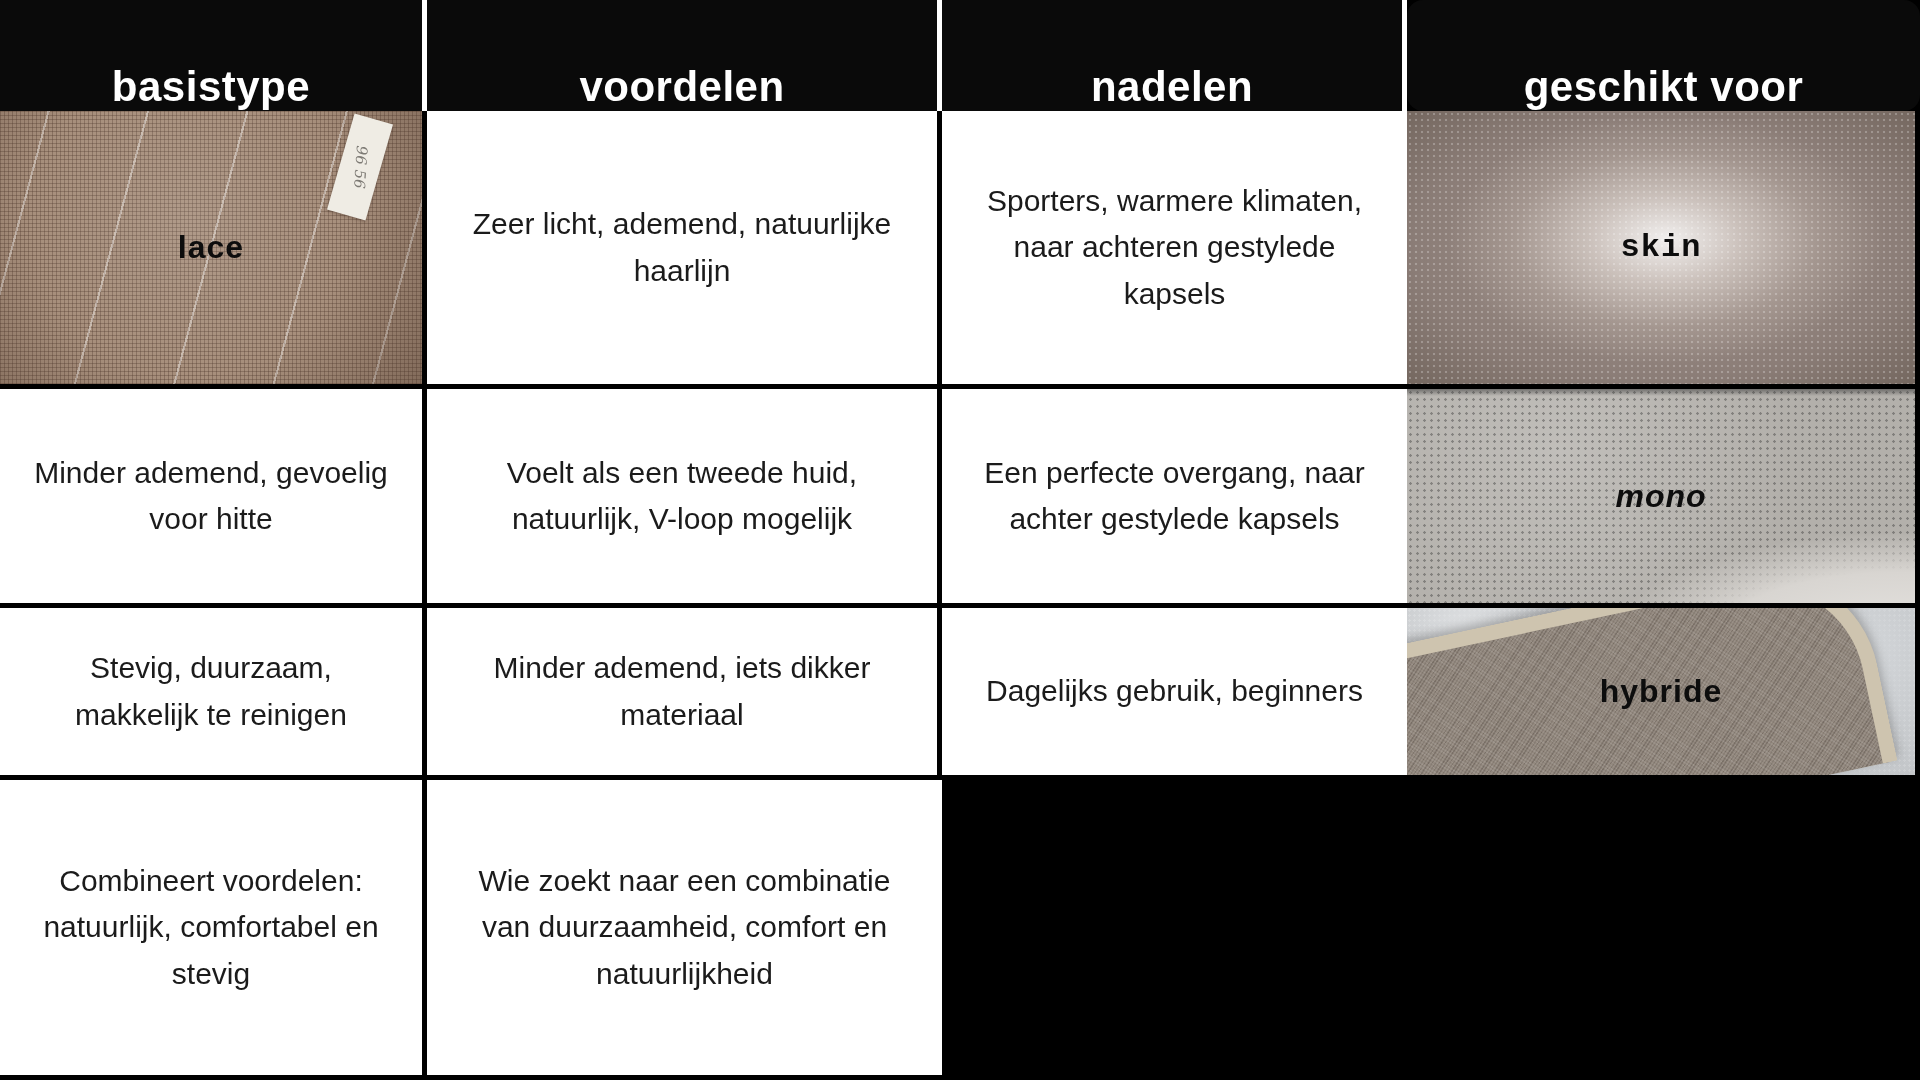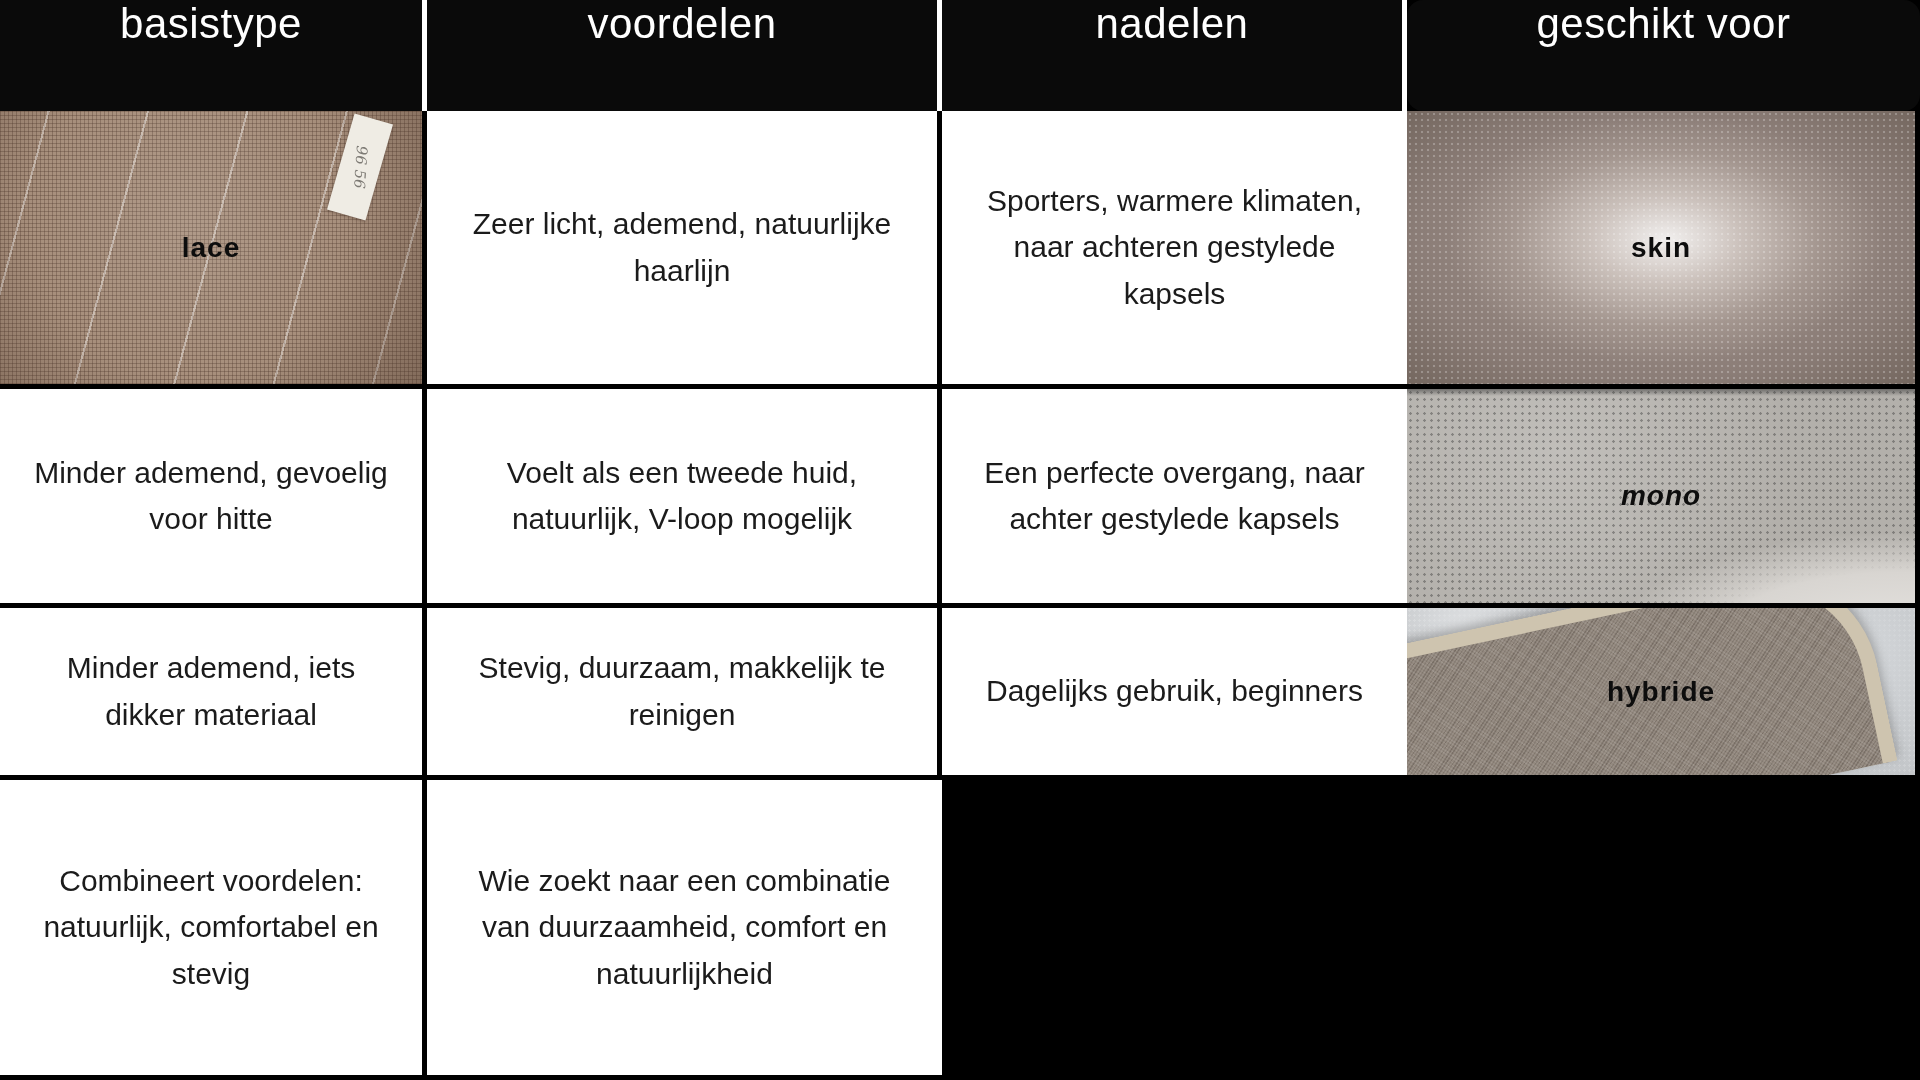--- a/index.html
+++ b/index.html
@@ -17,23 +17,23 @@
     grid-template-rows: 111px 278px 219px 172px 300px;
     width: 1920px;
     height: 1080px;
     background: #000;
   }
   
   .hcell {
     background: #0a0a0a;
     color: #fff;
     display: flex;
-    align-items: flex-start;
-    justify-content: center;
-    font-weight: 400;
+    align-items: flex-end;
+    justify-content: center;
+    font-weight: 700;
     font-size: 42px;
     letter-spacing: 0.5px;
     border-right: 5px solid #fff;
     box-sizing: border-box;
   }
   .hcell.last { border-right: none; border-radius: 16px; }
   
   .cell {
     background: #fff;
     color: #1b1b1b;
@@ -57,21 +57,21 @@
     border-right: 5px solid #000;
     border-bottom: 5px solid #000;
     display: flex;
     align-items: center;
     justify-content: center;
   }
   .rowlabel {
     position: relative;
     z-index: 3;
     font-weight: 700;
-    font-size: 28px;
+    font-size: 32px;
     color: #0d0d0d;
     letter-spacing: 1px;
   }
   
   .photo-lace {
     background-color: #a78f7c;
     background-image:
       radial-gradient(circle at 45% 40%, rgba(255,255,255,0.10) 0%, rgba(0,0,0,0) 55%, rgba(70,48,36,0.38) 100%),
       repeating-linear-gradient(105deg, rgba(255,255,255,0) 0 46px, rgba(255,255,255,0.40) 46px 48px, rgba(255,255,255,0) 48px 96px),
       repeating-linear-gradient(0deg, rgba(74,52,40,0.32) 0 1px, rgba(0,0,0,0) 1px 4px),
@@ -100,20 +100,21 @@
     font-style: italic;
   }
   
   .photo-skin {
     background-color: #8f827c;
     background-image:
       radial-gradient(rgba(255,255,255,0.25) 1px, rgba(255,255,255,0) 1.6px),
       radial-gradient(ellipse 58% 62% at 51% 47%, rgba(255,255,255,0.85) 0%, rgba(241,234,229,0.55) 26%, rgba(205,193,185,0.28) 52%, rgba(0,0,0,0) 74%),
       radial-gradient(ellipse at 50% 50%, #a3958e 0%, #8b7d77 68%, #74675f 100%);
     background-size: 6px 6px, 100% 100%, 100% 100%;
+    font-family: Liberation Mono, monospace;
   }
   
   .photo-mono {
     background-color: #b3b0ab;
     background-image:
       linear-gradient(180deg, rgba(55,55,55,0.55) 0px, rgba(55,55,55,0) 7px),
       radial-gradient(ellipse 95% 85% at 97% 118%, #e6e4e1 0%, #d8d5d1 38%, rgba(216,213,209,0) 60%),
       radial-gradient(rgba(45,45,45,0.38) 1px, rgba(0,0,0,0) 1.5px),
       radial-gradient(circle at 30% 30%, rgba(255,255,255,0.18) 0%, rgba(0,0,0,0) 60%);
     background-size: 100% 100%, 100% 100%, 7px 7px, 100% 100%;
@@ -191,24 +192,24 @@
     <span>Voelt als een tweede huid, natuurlijk, V-loop mogelijk</span>
   </div>
   <div class="cell lastcol">
     <span>Een perfecte overgang, naar achter gestylede kapsels</span>
   </div>
 
   <div class="pcell photo-mono">
     <span class="rowlabel">mono</span>
   </div>
   <div class="cell">
+    <span>Stevig, duurzaam, makkelijk te reinigen</span>
+  </div>
+  <div class="cell">
     <span>Minder ademend, iets dikker materiaal</span>
-  </div>
-  <div class="cell">
-    <span>Stevig, duurzaam, makkelijk te reinigen</span>
   </div>
   <div class="cell lastcol">
     <span>Dagelijks gebruik, beginners</span>
   </div>
 
   <div class="pcell photo-hybride">
     <div class="hybride-panel"></div>
     <span class="rowlabel">hybride</span>
   </div>
   <div class="cell">

